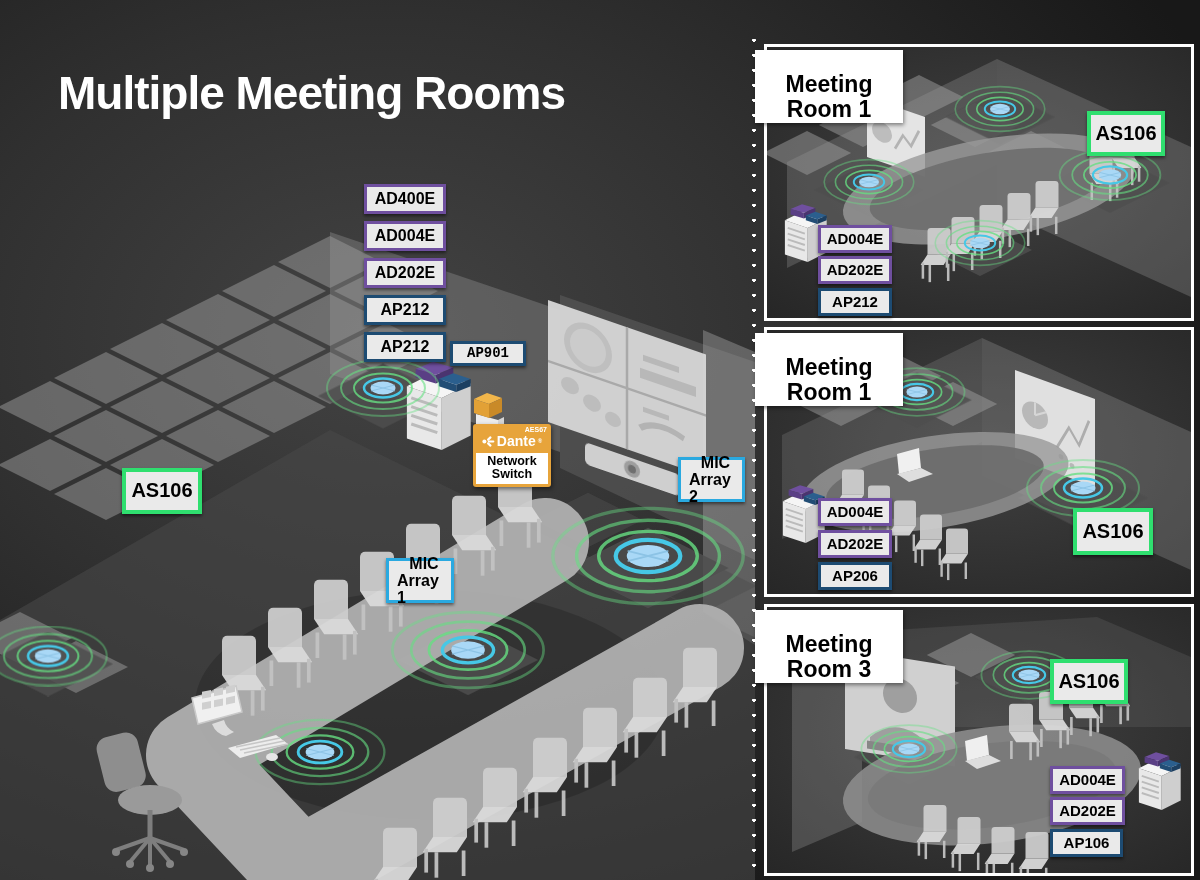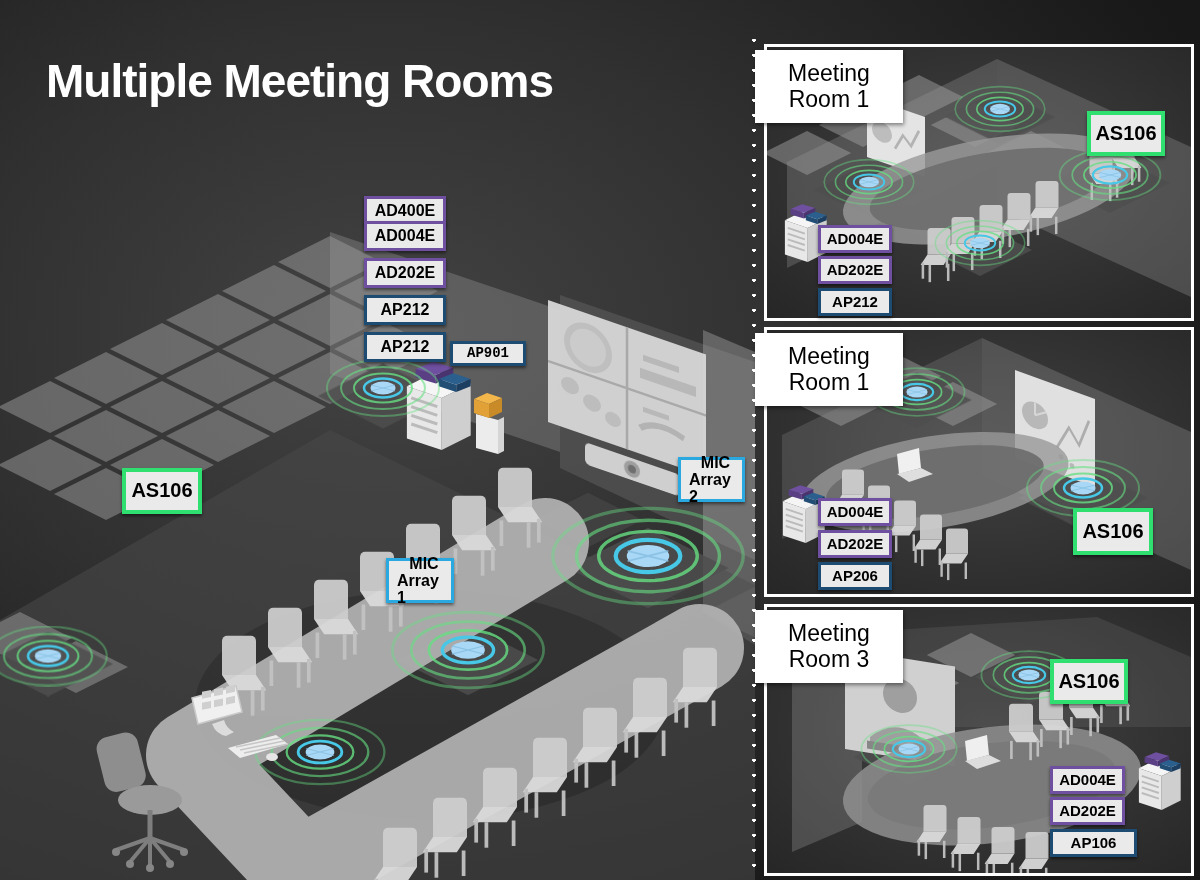--- a/index.html
+++ b/index.html
@@ -1,23 +1,23 @@
 <!DOCTYPE html>
 <html><head>
 <meta charset="utf-8">
 <style>
   html,body{margin:0;padding:0;background:#000;}
   .stage{position:relative;width:1200px;height:880px;overflow:hidden;
     font-family:"Liberation Sans",sans-serif;
     background:radial-gradient(ellipse 900px 650px at 32% 38%, #434343 0%, #303030 48%, #181818 100%);}
-  .title{position:absolute;left:46px;top:54px;margin:0;font-size:46px;font-weight:700;
+  .title{position:absolute;left:46px;top:54px;margin:12px;font-size:46px;font-weight:700;
     color:#fff;letter-spacing:-1px;z-index:5;}
   svg.illu{position:absolute;z-index:1;}
-  .roombox{position:absolute;background:#fff;color:#000;font-weight:400;display:flex;
-    align-items:center;justify-content:center;text-align:center;z-index:6;
+  .roombox{position:absolute;background:#fff;color:#000;font-weight:700;display:flex;
+    align-items:center;justify-content:flex-end;text-align:center;z-index:6;
     box-shadow:1px 2px 4px rgba(0,0,0,.45);}
   .main-roombox{left:42px;top:264px;width:157px;height:44px;font-size:24px;}
   .panel-roombox{left:-12px;top:3px;width:148px;height:73px;font-size:23px;line-height:1.12;flex-direction:column;}
   .dev{position:absolute;background:#eaeaea;border:3px solid #000;display:flex;flex-direction:column;
     align-items:center;justify-content:center;font-weight:700;color:#000;box-sizing:border-box;
     font-size:16px;z-index:6;box-shadow:0 2px 3px rgba(0,0,0,.5);line-height:1.08;}
   .purple{border-color:#6f4f9f;}
   .navy{border-color:#1d4b72;}
   .blue{border-color:#2aa9e0;padding-left:8px;}
   .green{border-color:#2fdf6f;border-width:4px;font-size:20px;}
@@ -216,38 +216,59 @@
         <circle cx="-26" cy="60" r="4"></circle>
           <circle cx="42" cy="60" r="4"></circle>
           <circle cx="-12" cy="72" r="4"></circle>
         <circle cx="28" cy="72" r="4"></circle>
           <circle cx="8" cy="76" r="4"></circle>
       </g>
     </g>
   </svg>
 
 
-  <div class="dev purple" style="left:364px;top:196px;width:82px;height:30px;">AD400E</div>
+  <div class="dev purple" style="left:364px;top:184px;width:82px;height:30px;">AD400E</div>
   <div class="dev purple" style="left:364px;top:221px;width:82px;height:30px;">AD004E</div>
   <div class="dev purple" style="left:364px;top:258px;width:82px;height:30px;">AD202E</div>
   <div class="dev navy" style="left:364px;top:295px;width:82px;height:30px;">AP212</div>
   <div class="dev navy" style="left:364px;top:332px;width:82px;height:30px;">AP212</div>
   <div class="dev navy" style="left:450px;top:341px;width:76px;height:25px;font-size:14px;font-family:Liberation Mono, monospace;">AP901</div>
 
   <div class="dev green" style="left:122px;top:468px;width:80px;height:46px;">AS106</div>
 
   <div class="dev blue" style="left:386px;top:558px;width:68px;height:45px;">
     <span>MIC</span>
     <span>Array 1</span>
   </div>
   <div class="dev blue" style="left:678px;top:457px;width:67px;height:45px;">
     <span>MIC</span>
     <span>Array 2</span>
   </div>
 
+  <div class="dante">
+    <span class="dante-aes">AES67</span>
+    <div class="dante-brand">
+      <svg width="13" height="13" viewBox="0 0 13 13">
+        <g fill="#fff">
+          <circle cx="2.4" cy="6.5" r="2"></circle>
+          <g transform="translate(4.2,6.5)">
+            <rect x="1.6" y="-1.1" width="6.6" height="2.2" rx="1.1"></rect>
+            <rect x="1.6" y="-1.1" width="5.4" height="2.2" rx="1.1" transform="rotate(-44)"></rect>
+            <rect x="1.6" y="-1.1" width="5.4" height="2.2" rx="1.1" transform="rotate(44)"></rect>
+          </g>
+        </g>
+      </svg>
+      <span>Dante</span>
+        <sup>®</sup>
+    </div>
+    <div class="dante-switch">
+      <div>Network</div>
+      <div>Switch</div>
+    </div>
+  </div>
 
   <div class="dots"></div>
 
   <div class="panel" style="top:44px;height:277px;">
     <svg class="illu" style="left:0;top:0" width="424" height="271" viewBox="0 0 424 271">
       <polygon points="20,115 230,12 230,118 20,221" fill="#cfcfcf" opacity=".2"></polygon>
       <polygon points="230,12 424,100 424,250 230,162" fill="#9f9f9f" opacity=".3"></polygon>
       <g fill="#9d9d9d" opacity=".5">
         <use href="#tile" transform="translate(152,50) scale(.85)"></use>
           <use href="#tile" transform="translate(208,78) scale(.85)"></use>
@@ -392,16 +413,16 @@
         <use href="#spk" transform="translate(142,142) scale(.85)"></use>
       </g>
     </svg>
     <div class="roombox panel-roombox">
       <span>Meeting</span>
       <span>Room 3</span>
     </div>
     <div class="dev green" style="left:283px;top:52px;width:78px;height:45px;">AS106</div>
     <div class="dev purple" style="left:283px;top:159px;width:75px;height:28px;font-size:15px;">AD004E</div>
     <div class="dev purple" style="left:283px;top:190px;width:75px;height:28px;font-size:15px;">AD202E</div>
-    <div class="dev navy" style="left:283px;top:222px;width:87px;height:28px;font-size:15px;">AP106</div>
+    <div class="dev navy" style="left:283px;top:222px;width:73px;height:28px;font-size:15px;">AP106</div>
   </div>
 
 </div>
 
 </body></html>

